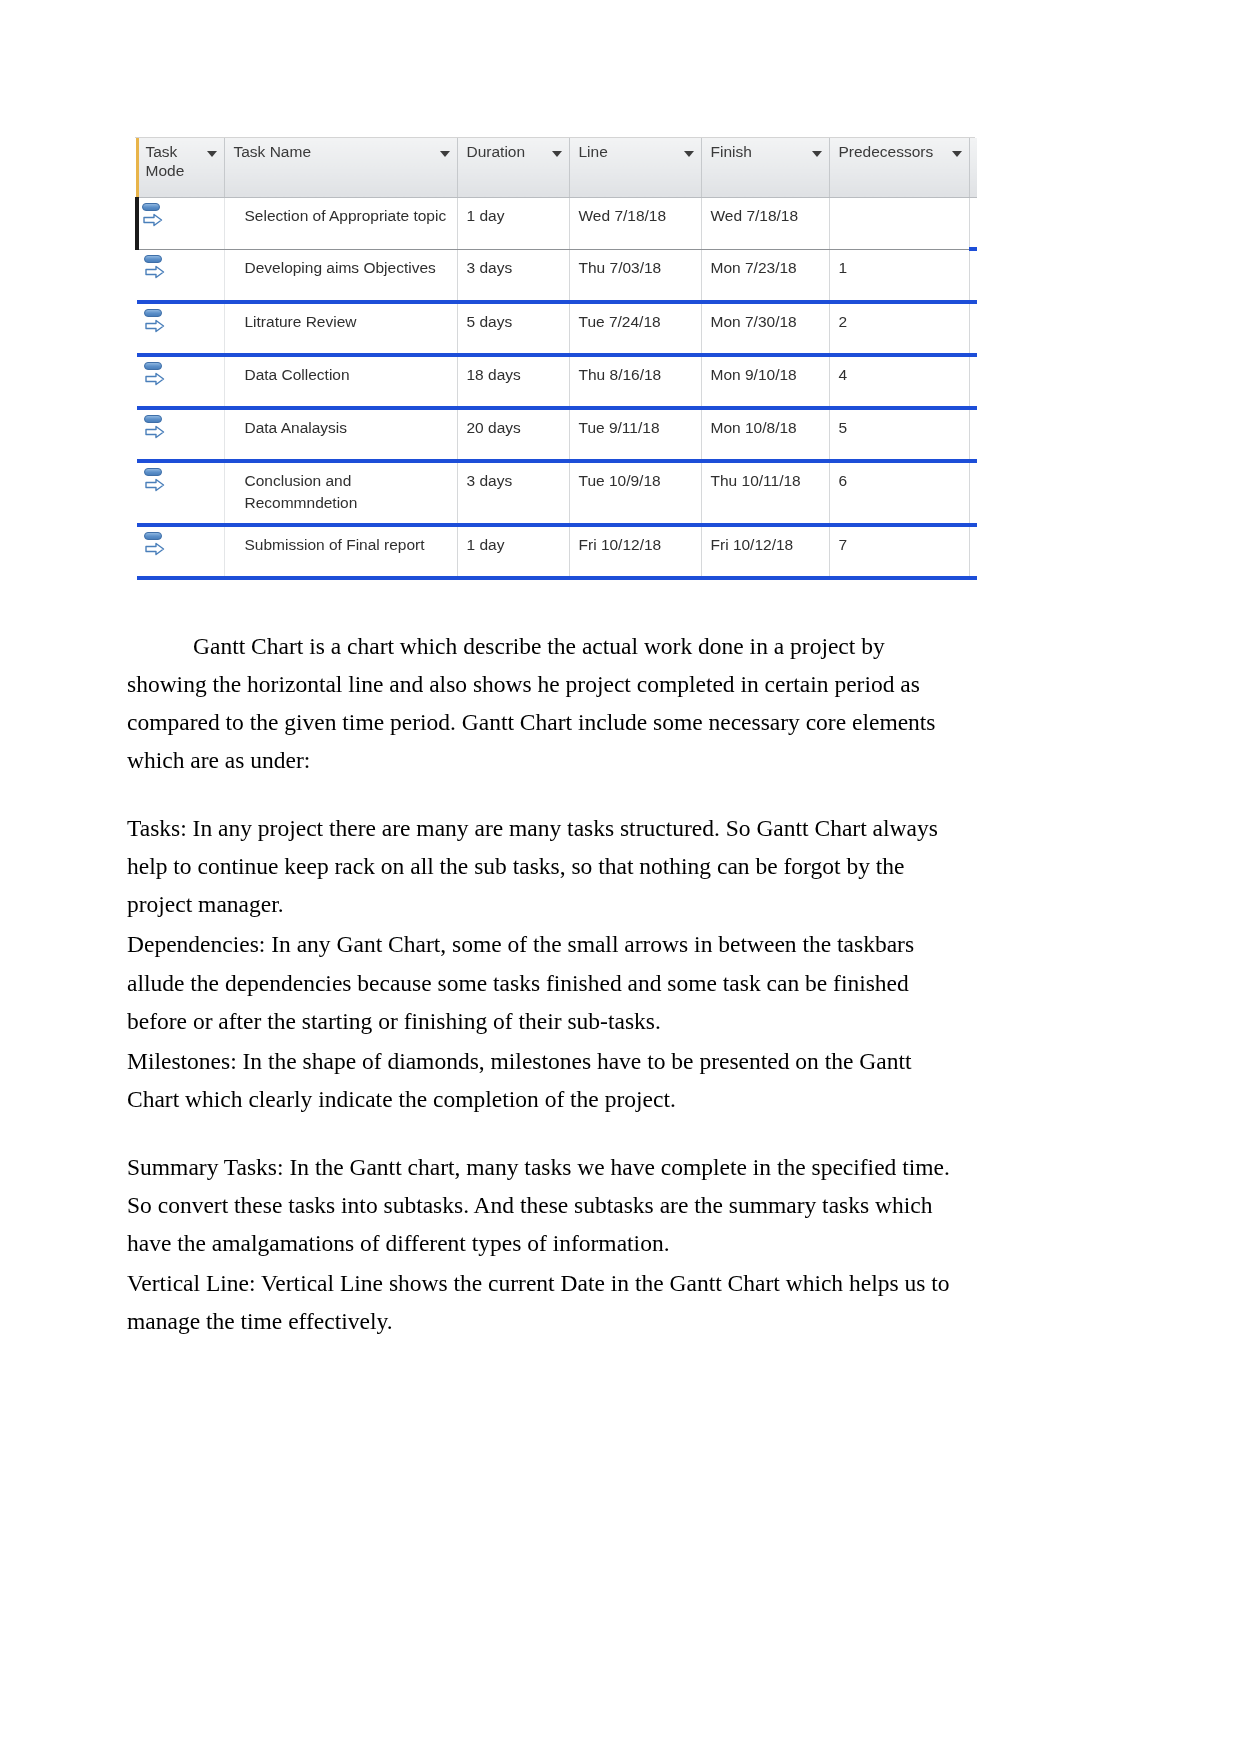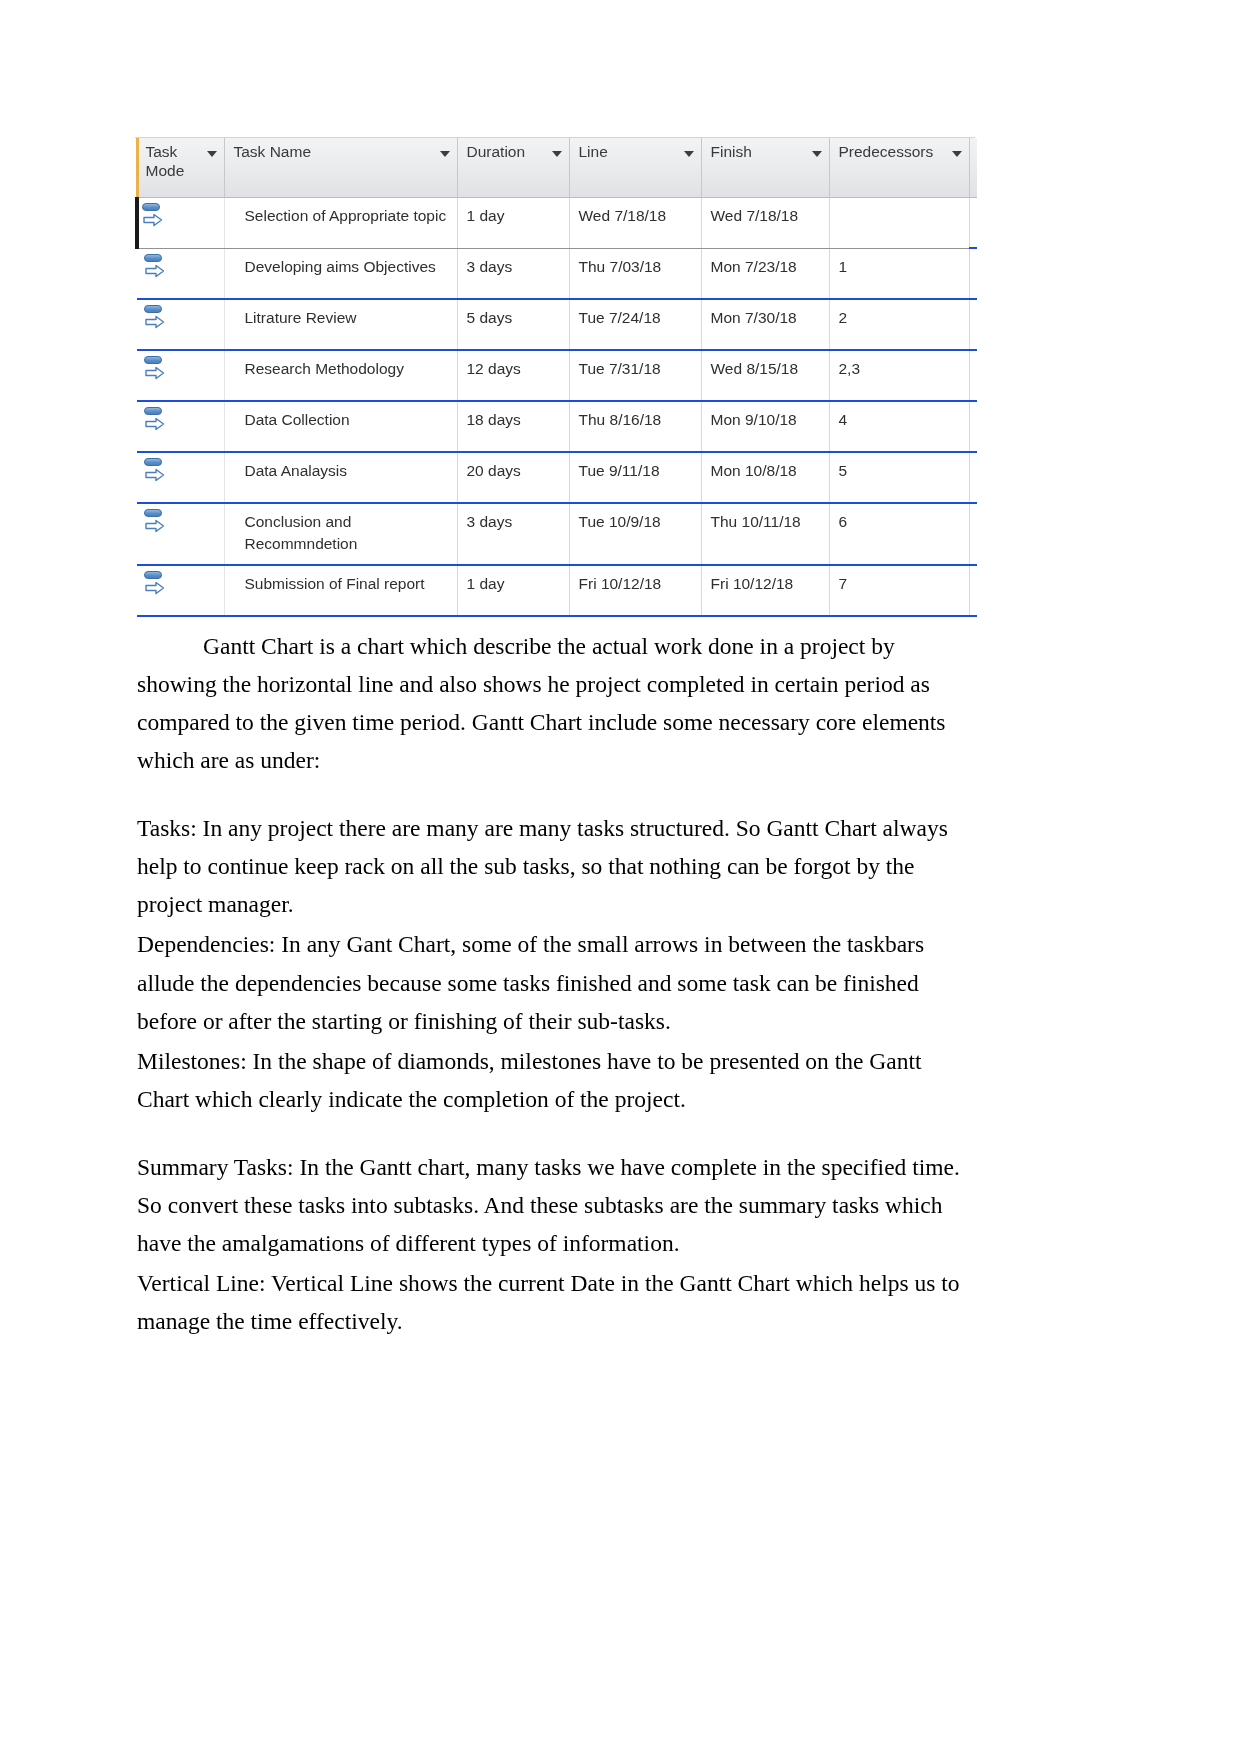--- a/index.html
+++ b/index.html
@@ -88,21 +88,21 @@
     width: 0; height: 0;
     border-left: 5px solid transparent;
     border-right: 5px solid transparent;
     border-top: 6px solid #3d3d3d;
     margin-top: 8px;
     flex: 0 0 auto;
   }
 
   .gantt-table tbody td {
     border-right: 1px solid #d6d8da;
-    border-bottom: 2px solid #1d4ed8;
+    border-bottom: 4px solid #1d4ed8;
     padding: 7px 8px 8px 9px;
     vertical-align: top;
     line-height: 1.45;
     font-size: 15.5px;
     color: #2f2f2f;
     height: 34px;
     background: #ffffff;
   }
   .gantt-table tbody td.td-mode {
     border-right: 1px solid #e4e6e8;
@@ -142,21 +142,21 @@
   }
   .mode-icon .arrow {
     position: absolute;
     left: 3px; top: 11px;
     width: 20px; height: 14px;
   }
 
   
   .doc-body {
     position: absolute;
-    left: 137px;
+    left: 127px;
     top: 627px;
     width: 840px;
   }
   .doc-body p {
     margin: 0;
     font-family: "Liberation Serif", serif;
     font-size: 23.5px;
     line-height: 1.62;
     color: #000000;
     text-align: left;
@@ -272,36 +272,20 @@
             </span>
           </td>
           <td class="td-name">Litrature Review</td>
           <td class="td-dur">5 days</td>
           <td class="td-start">Tue 7/24/18</td>
           <td class="td-finish">Mon 7/30/18</td>
           <td class="td-pred">2</td>
           <td class="td-extra"></td>
         </tr>
 
-        <tr>
-          <td class="td-mode">
-            <span class="mode-icon">
-              <span class="pin"></span>
-              <svg class="arrow" viewBox="0 0 20 14" xmlns="http://www.w3.org/2000/svg">
-                <path d="M1 4.5 H11 V1.5 L18.5 7 L11 12.5 V9.5 H1 Z" fill="#ffffff" stroke="#4a7fba" stroke-width="1.4" stroke-linejoin="round"></path>
-              </svg>
-            </span>
-          </td>
-          <td class="td-name">Research Methodology</td>
-          <td class="td-dur">12 days</td>
-          <td class="td-start">Tue 7/31/18</td>
-          <td class="td-finish">Wed 8/15/18</td>
-          <td class="td-pred">2,3</td>
-          <td class="td-extra"></td>
-        </tr>
 
         <tr>
           <td class="td-mode">
             <span class="mode-icon">
               <span class="pin"></span>
               <svg class="arrow" viewBox="0 0 20 14" xmlns="http://www.w3.org/2000/svg">
                 <path d="M1 4.5 H11 V1.5 L18.5 7 L11 12.5 V9.5 H1 Z" fill="#ffffff" stroke="#4a7fba" stroke-width="1.4" stroke-linejoin="round"></path>
               </svg>
             </span>
           </td>

